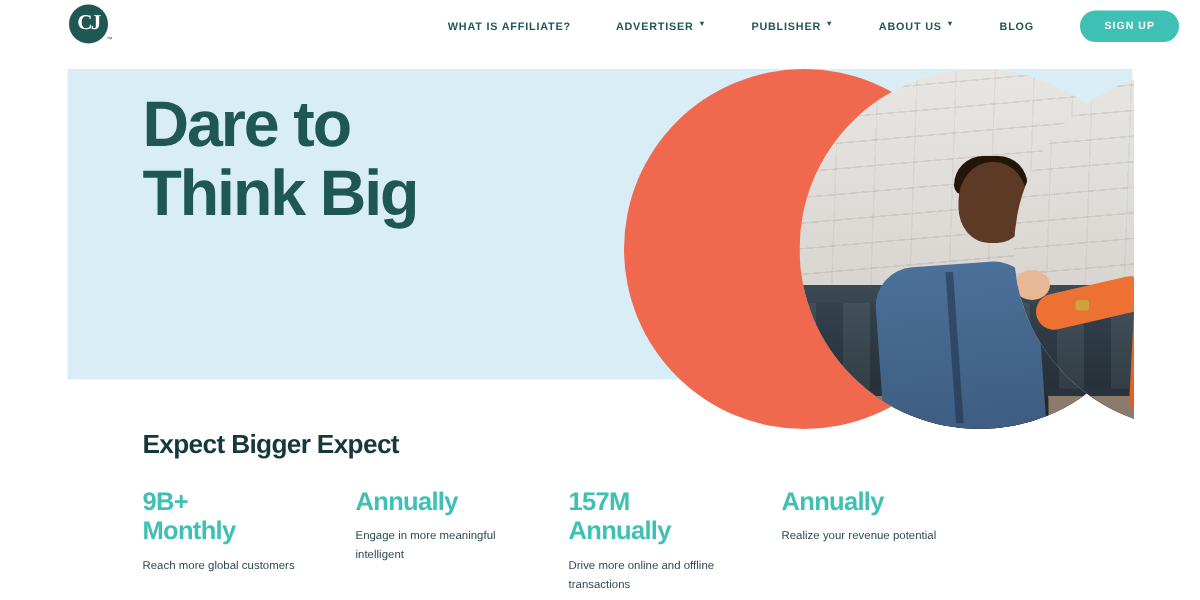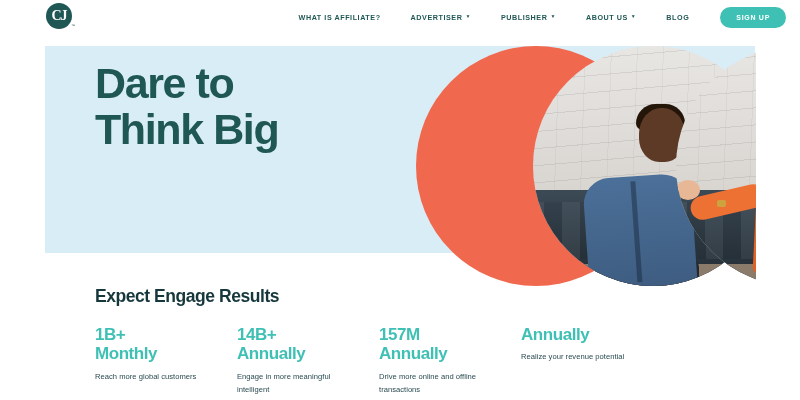--- a/index.html
+++ b/index.html
@@ -260,29 +260,28 @@
   </div>
 
   <div class="hero-text">
     <h1 class="hero-title">
       <span>Dare to</span><br>
       <span>Think Big</span>
     </h1>
   </div>
 
   <div class="results">
-    <h2 class="results-title">Expect Engage Results</h2>
+    <h2 class="results-title">Expect Bigger Expect</h2>
     <div class="stats-row">
       <div class="stat">
-        <div class="stat-num">1B+</div>
+        <div class="stat-num">9B+</div>
         <div class="stat-period">Monthly</div>
         <div class="stat-desc">Reach more global customers</div>
       </div>
       <div class="stat">
-        <div class="stat-num">14B+</div>
         <div class="stat-period">Annually</div>
         <div class="stat-desc">Engage in more meaningful intelligent</div>
       </div>
       <div class="stat">
         <div class="stat-num">157M</div>
         <div class="stat-period">Annually</div>
         <div class="stat-desc">Drive more online and offline transactions</div>
       </div>
       <div class="stat">
         <div class="stat-period">Annually</div>

